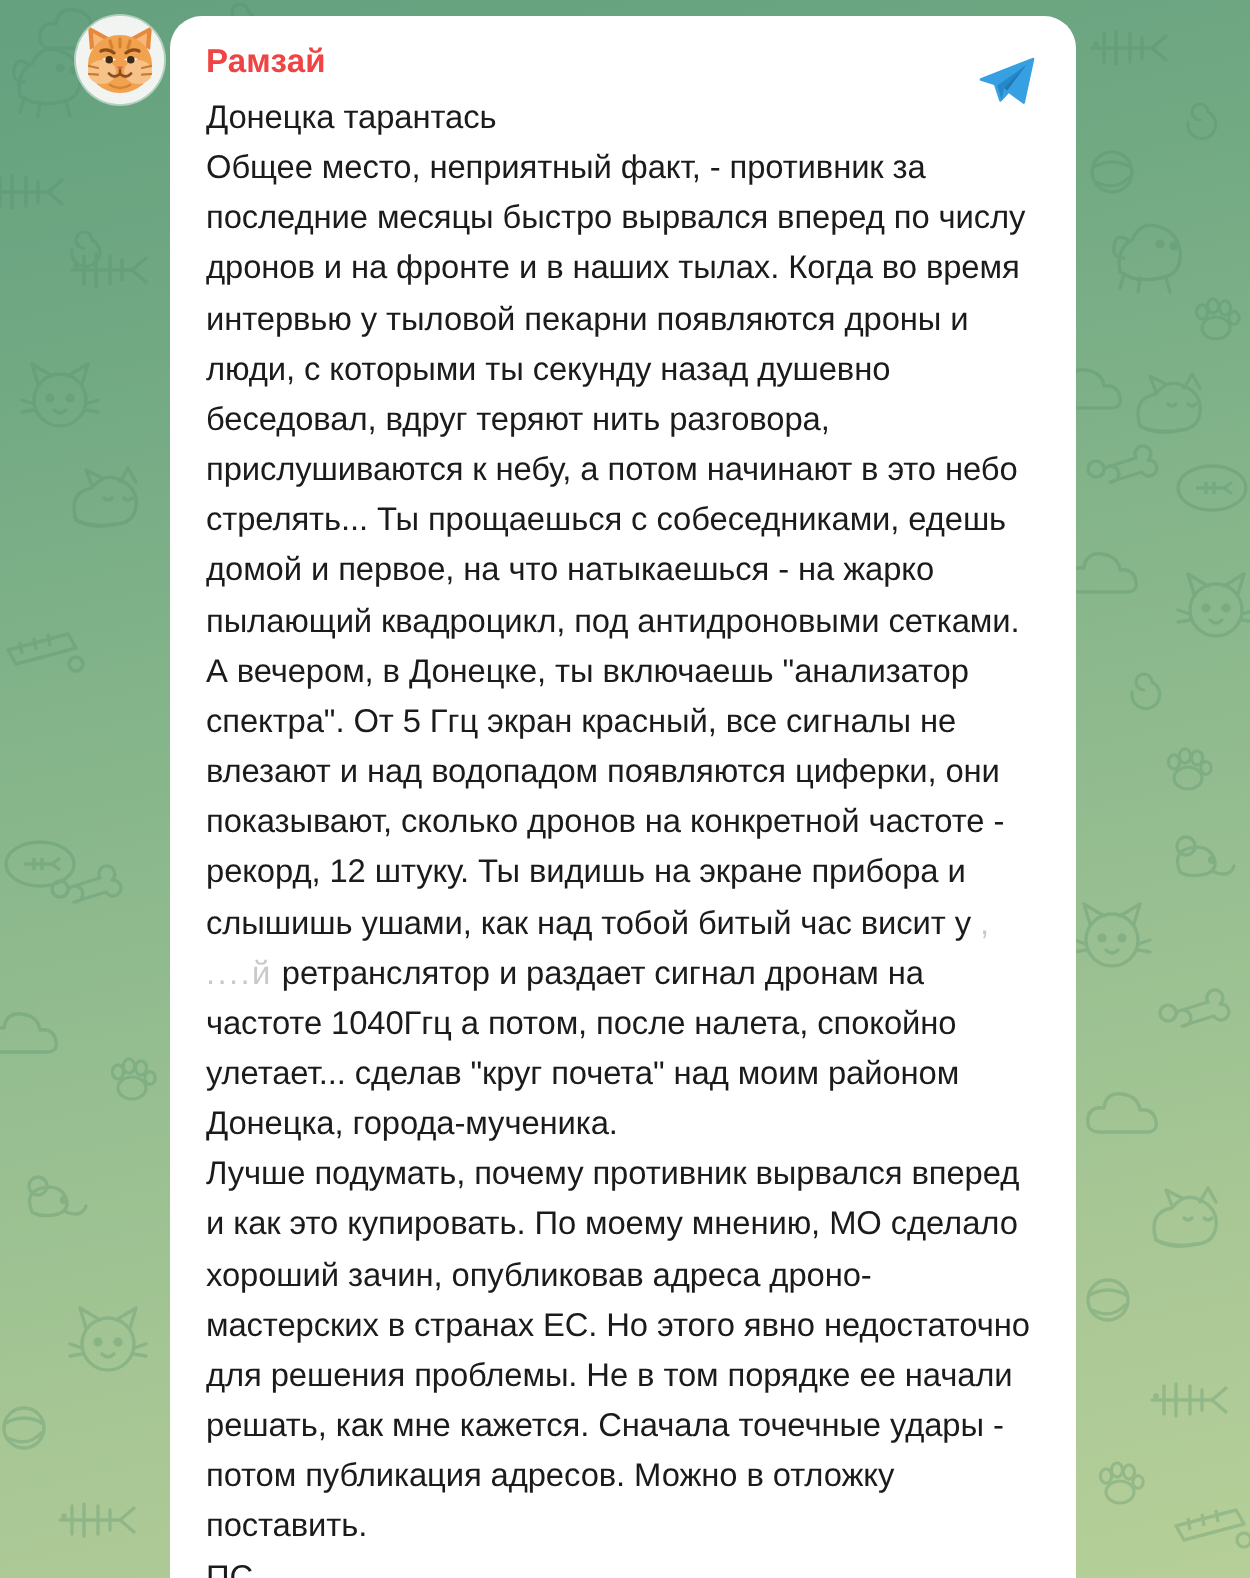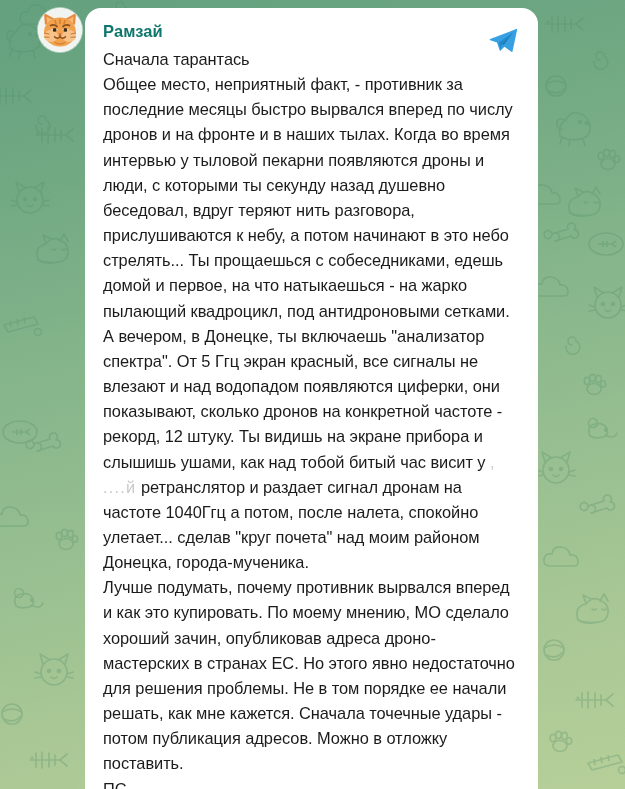--- a/index.html
+++ b/index.html
@@ -71,21 +71,21 @@
   }
 
   .card-head {
     position: relative;
     height: 26px;
   }
 
   .channel-name {
     font-size: 16.5px;
     font-weight: bold;
-    color: #0f766e;
+    color: #ef4444;
     line-height: 20px;
     letter-spacing: 0.1px;
   }
 
   .tg-logo {
     position: absolute;
     right: -4px;
     top: -1px;
     width: 40px;
     height: 38px;
@@ -265,21 +265,21 @@
 
     <div class="tg-logo">
       <svg viewBox="0 0 40 40" xmlns="http://www.w3.org/2000/svg">
         <path d="M33.5,9.2 L5.5,20.1 a0.7,0.7 0 0,0 0.05,1.32 l7.1,2.25 l2.72,8.3 a0.7,0.7 0 0,0 1.2,0.26 l3.85,-4.2 l7.4,5.45 a0.7,0.7 0 0,0 1.1,-0.42 l4.9,-22.85 a0.7,0.7 0 0,0 -0.95,-0.82 z" fill="#36a0e3"></path>
         <path d="M14.4,23.9 L29.6,13.2 L17.9,25.2 L16.6,31.3 Z" fill="#2588c8"></path>
         <path d="M17.9,25.2 L29.6,13.2 L19.6,26.6 Z" fill="#1d7ab5"></path>
       </svg>
     </div>
   </div>
 
-  <div class="body-text"><span>Сначала тарантась</span>
+  <div class="body-text"><span>Донецка тарантась</span>
 <span>Общее место, неприятный факт, - противник за последние месяцы быстро вырвался вперед по числу дронов и на фронте и в наших тылах. Когда во время интервью у тыловой пекарни появляются дроны и люди, с которыми ты секунду назад душевно беседовал, вдруг теряют нить разговора, прислушиваются к небу, а потом начинают в это небо стрелять... Ты прощаешься с собеседниками, едешь домой и первое, на что натыкаешься - на жарко пылающий квадроцикл, под антидроновыми сетками.</span>
 <span>А вечером, в Донецке, ты включаешь "анализатор спектра". От 5 Ггц экран красный, все сигналы не влезают и над водопадом появляются циферки, они показывают, сколько дронов на конкретной частоте - рекорд, 12 штуку. Ты видишь на экране прибора и слышишь ушами, как над тобой битый час висит у </span><span class="redacted">, ....й</span><span> ретранслятор и раздает сигнал дронам на частоте 1040Ггц а потом, после налета, спокойно улетает... сделав "круг почета" над моим районом Донецка, города-мученика.</span>
 <span>Лучше подумать, почему противник вырвался вперед и как это купировать. По моему мнению, МО сделало хороший зачин, опубликовав адреса дроно-мастерских в странах ЕС. Но этого явно недостаточно для решения проблемы. Не в том порядке ее начали решать, как мне кажется. Сначала точечные удары - потом публикация адресов. Можно в отложку поставить.</span>
 <span>ПС</span>
 
 </div>
 
 </div>
 
 </body></html>

